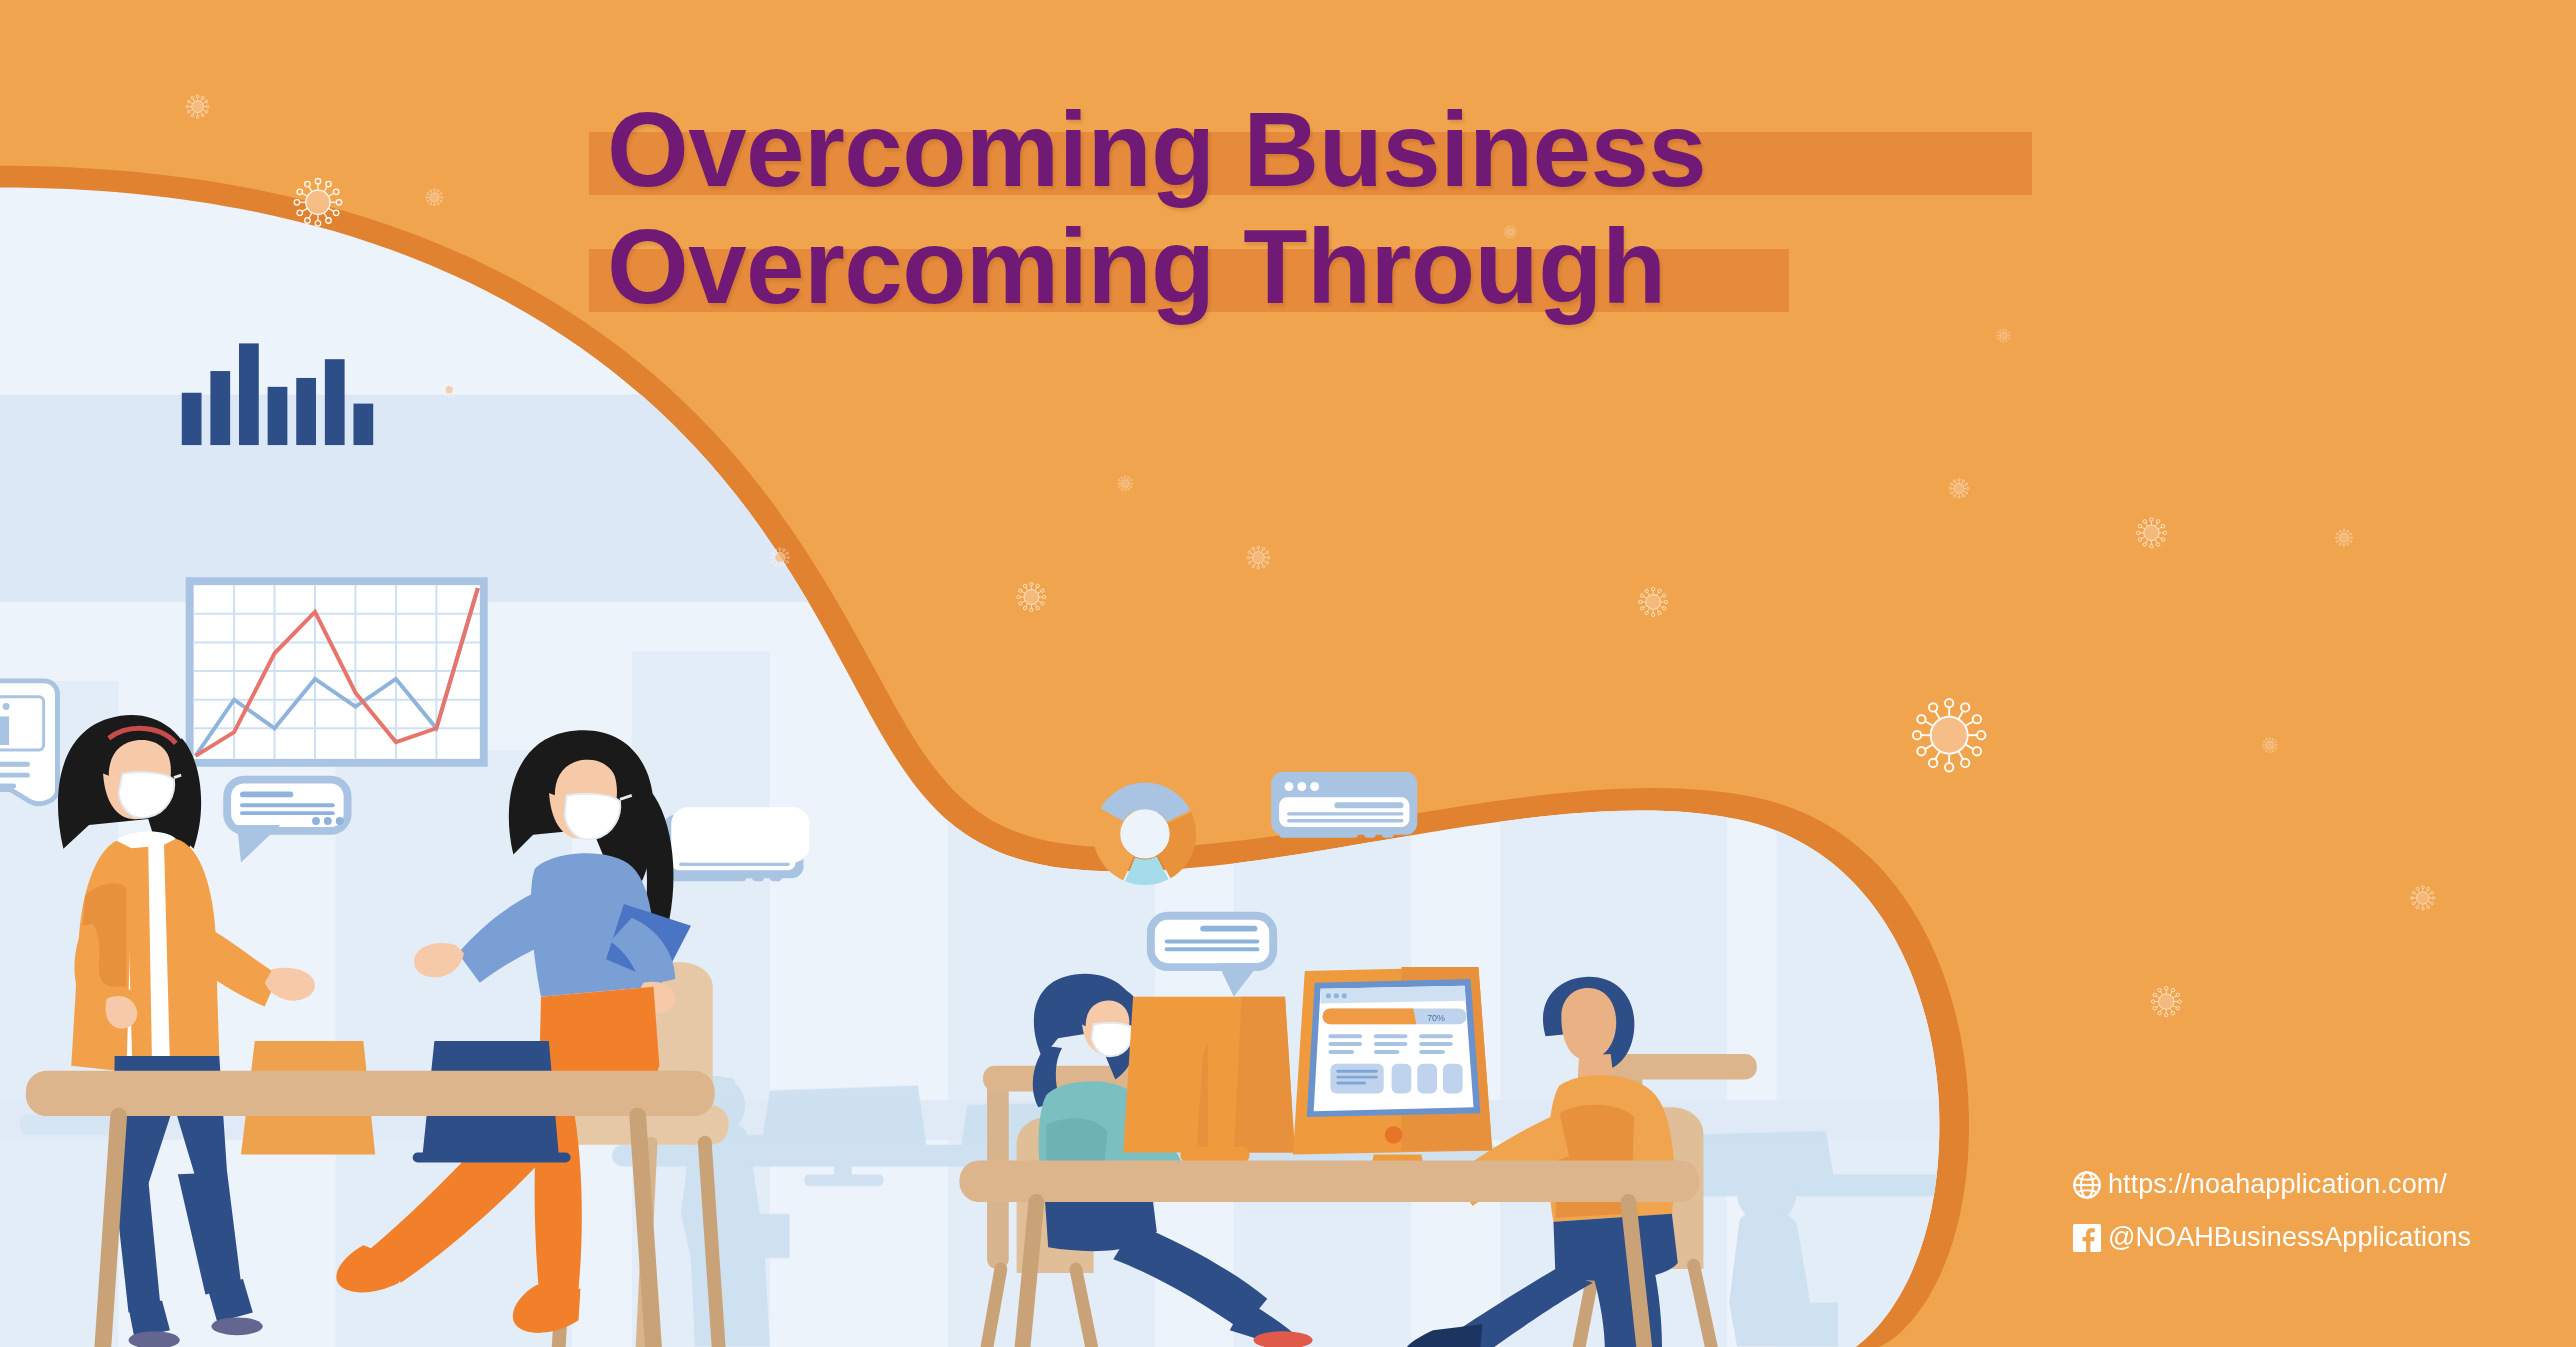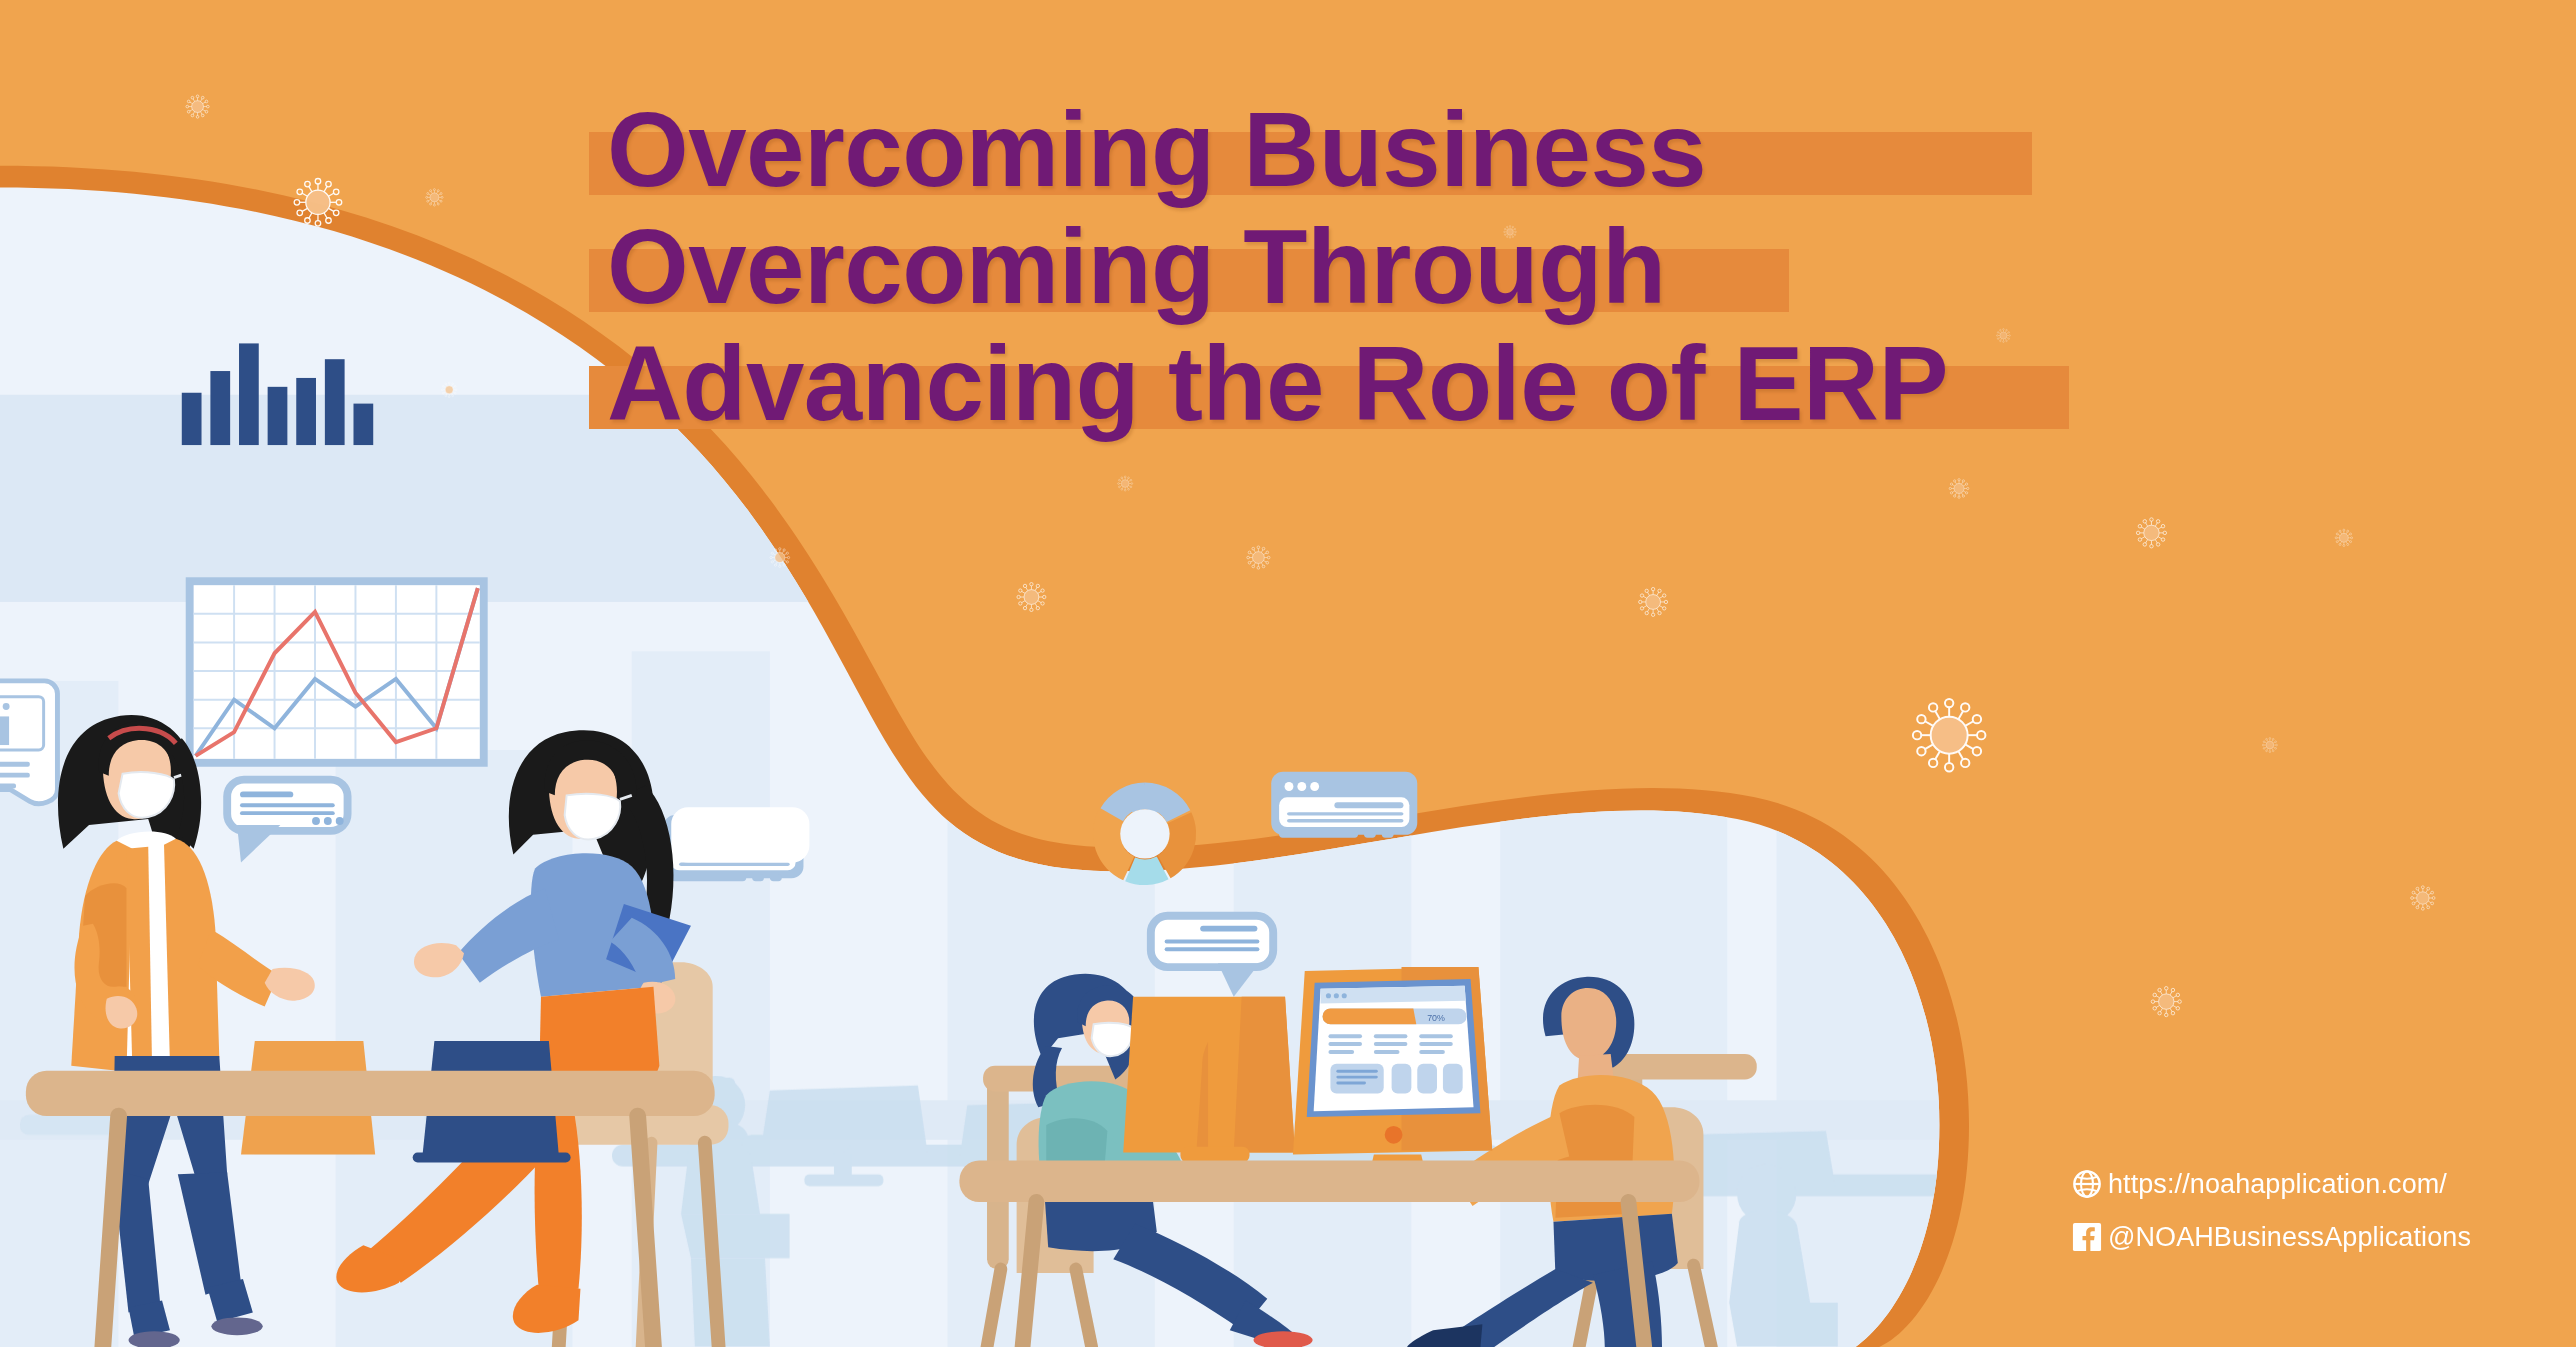--- a/index.html
+++ b/index.html
@@ -48,21 +48,21 @@
 
   
   #contact {
     position:absolute;
     right:105px; bottom:94px;
     z-index:45;
     text-align:left;
   }
   .contact-row {
     display:flex;
-    align-items:flex-start;
+    align-items:flex-end;
     gap:6px;
     margin-bottom:22px;
   }
   .contact-row:last-child { margin-bottom:0; }
   .contact-text {
     font-size:27px;
     color:#FFFFFF;
     font-weight:normal;
     letter-spacing:0.1px;
   }
@@ -558,24 +558,20 @@
 
   <div id="title-block">
     <span class="title-line" id="tl1">
       <span class="hl"></span>
       <span>Overcoming Business</span>
     </span>
     <span class="title-line" id="tl2">
       <span class="hl"></span>
       <span>Overcoming Through</span>
     </span>
-    <span class="title-line" id="tl3">
-      <span class="hl"></span>
-      <span>Advancing the Role of ERP</span>
-    </span>
   </div>
 
   <div id="contact">
 
     <div class="contact-row">
       <svg class="c-icon" viewBox="0 0 32 32">
         <circle cx="16" cy="16" r="13.5" fill="none" stroke="#FFFFFF" stroke-width="2.6"></circle>
         <ellipse cx="16" cy="16" rx="6.4" ry="13.5" fill="none" stroke="#FFFFFF" stroke-width="2.2"></ellipse>
         <line x1="2.6" y1="16" x2="29.4" y2="16" stroke="#FFFFFF" stroke-width="2.4"></line>
         <path d="M5.4 8.4 Q16 12.4 26.6 8.4" fill="none" stroke="#FFFFFF" stroke-width="2.2"></path>

